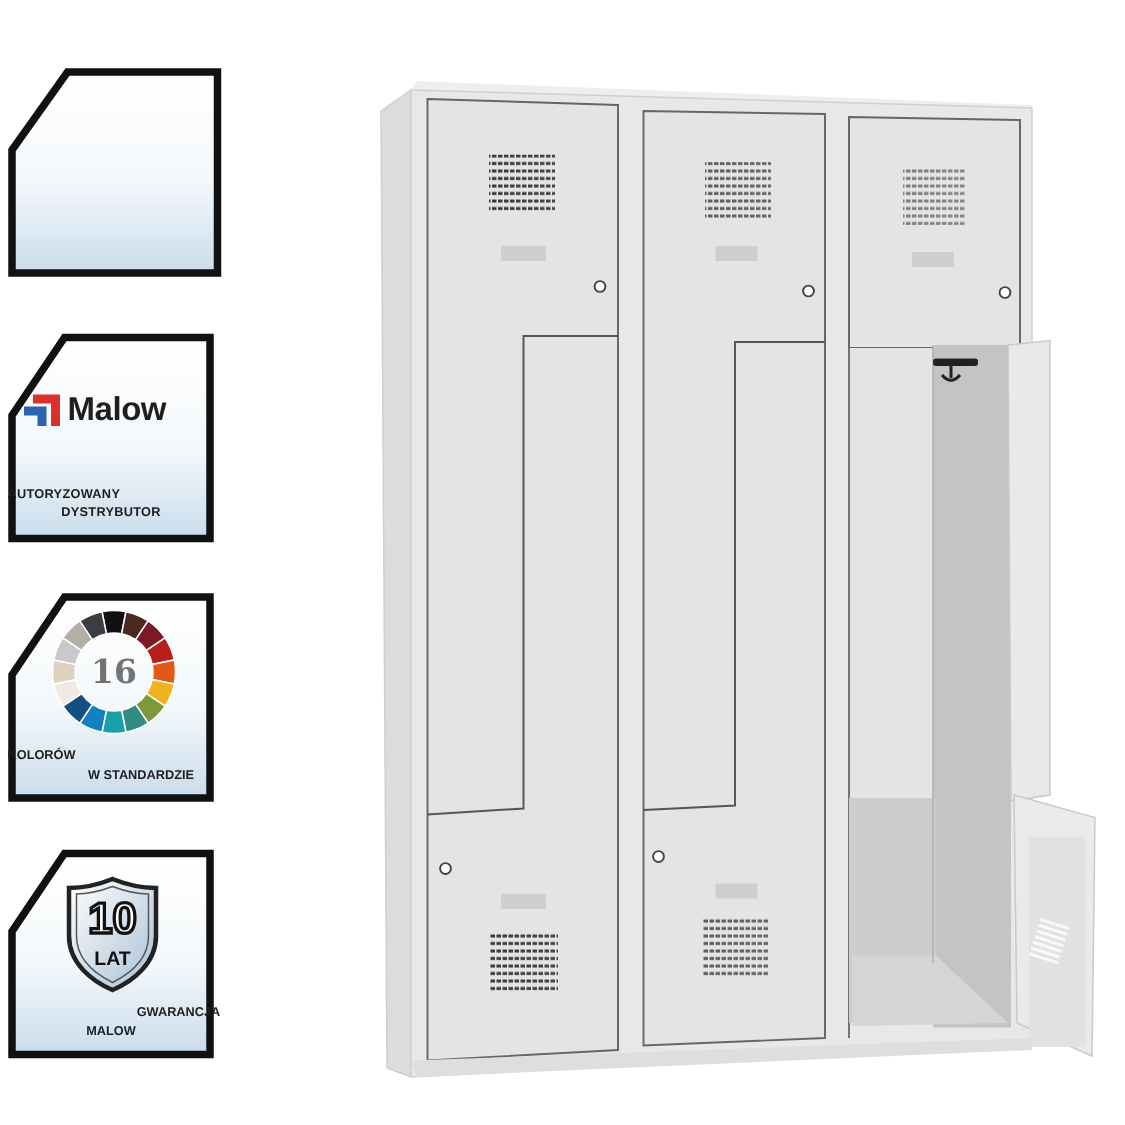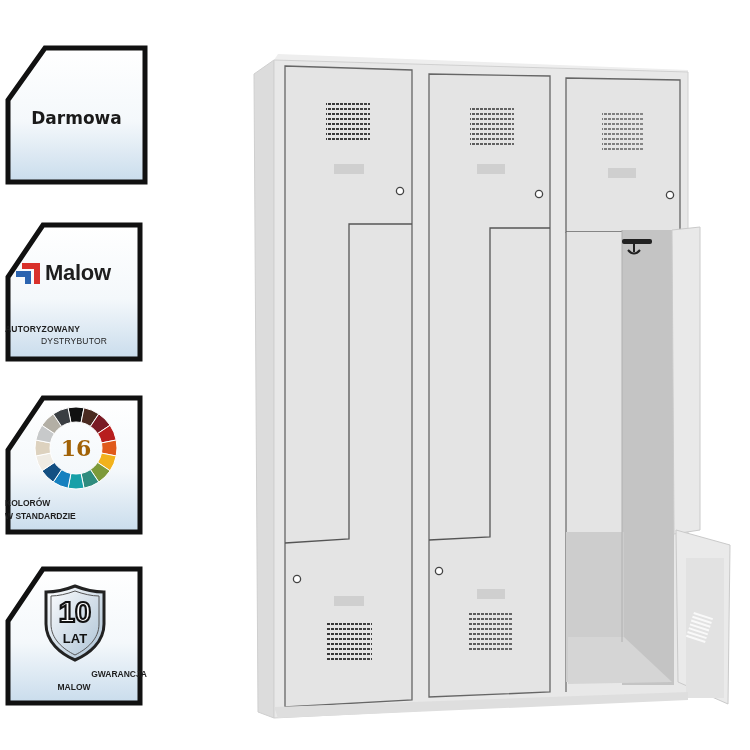--- a/index.html
+++ b/index.html
@@ -11,27 +11,27 @@
     .badge .content { position: absolute; left: 0; top: 0; width: 100%; height: 100%; }
 
     .b1 { top: 45px; width: 143px; }
     .b1 .t1 { position: absolute; top: 63px; width: 100%; text-align: center; font-family: "DejaVu Sans", sans-serif; font-weight: bold; font-size: 17px; color: #1a1a1a; }
     .b1 .t2 { position: absolute; top: 85px; width: 100%; text-align: center; font-family: "DejaVu Sans", sans-serif; font-size: 19px; color: #222; }
 
     .b2 { top: 222px; width: 138px; }
     .b2 .logo { position: absolute; top: 38px; left: 10px; display: flex; align-items: center; }
     .b2 .logo-text { font-family: "Liberation Sans", sans-serif; font-weight: bold; font-size: 22px; color: #1e1e1e; margin-left: 4px; letter-spacing: -0.3px; }
     .b2 .s1 { position: absolute; top: 102px; width: 100%; text-align: left; font-weight: bold; font-size: 8.5px; color: #1e1e1e; letter-spacing: 0.2px; }
-    .b2 .s2 { position: absolute; top: 114px; width: 100%; text-align: center; font-weight: normal; font-size: 8.5px; color: #1e1e1e; letter-spacing: 0.2px; }
+    .b2 .s2 { position: absolute; top: 114px; width: 100%; text-align: center; font-weight: bold; font-size: 8.5px; color: #1e1e1e; letter-spacing: 0.2px; }
 
     .b3 { top: 395px; width: 138px; }
     .b3 .wheel { position: absolute; left: 29px; top: 11px; width: 84px; height: 84px; }
-    .b3 .num { position: absolute; left: 29px; top: 40px; width: 84px; text-align: center; font-family: "DejaVu Serif", serif; font-weight: bold; font-size: 22px; color: #a16207; }
+    .b3 .num { position: absolute; left: 29px; top: 40px; width: 84px; text-align: center; font-family: "DejaVu Serif", serif; font-weight: bold; font-size: 22px; color: #737373; }
     .b3 .s1 { position: absolute; top: 103px; width: 100%; text-align: left; font-weight: bold; font-size: 8.5px; color: #1e1e1e; }
-    .b3 .s2 { position: absolute; top: 116px; width: 100%; text-align: left; font-weight: bold; font-size: 8.5px; color: #1e1e1e; }
+    .b3 .s2 { position: absolute; top: 116px; width: 100%; text-align: center; font-weight: bold; font-size: 8.5px; color: #1e1e1e; margin-left: 20px; }
 
     .b4 { top: 566px; width: 138px; }
     .b4 .shield { position: absolute; left: 38px; top: 18px; width: 64px; height: 78px; }
     .b4 .s1 { position: absolute; top: 103px; width: 100%; text-align: center; font-weight: bold; font-size: 8.5px; color: #1e1e1e; margin-left: 45px; }
     .b4 .s2 { position: absolute; top: 116px; width: 100%; text-align: center; font-weight: bold; font-size: 8.5px; color: #1e1e1e; }
 
     
     .locker { position: absolute; left: 248px; top: 52px; width: 500px; height: 680px; }
     .locker svg { position: absolute; left: 0; top: 0; }
     .hit { position: absolute; }
@@ -44,21 +44,20 @@
     <defs>
       <linearGradient id="g1" x1="0" y1="0" x2="0" y2="1">
         <stop offset="0" stop-color="#ffffff"></stop>
         <stop offset="0.55" stop-color="#f4f8fb"></stop>
         <stop offset="1" stop-color="#c9dcec"></stop>
       </linearGradient>
     </defs>
     <path d="M40 3 L140 3 L140 137 L3 137 L3 55 Z" fill="url(#g1)" stroke="#111" stroke-width="5" stroke-linejoin="miter"></path>
   </svg>
   <div class="content">
-    <div class="t1">Darmowa</div>
   </div>
 </div>
 
 <div class="badge b2">
   <svg class="frame" viewBox="0 0 138 140">
     <defs>
       <linearGradient id="g2" x1="0" y1="0" x2="0" y2="1">
         <stop offset="0" stop-color="#ffffff"></stop>
         <stop offset="0.55" stop-color="#f4f8fb"></stop>
         <stop offset="1" stop-color="#c9dcec"></stop>

